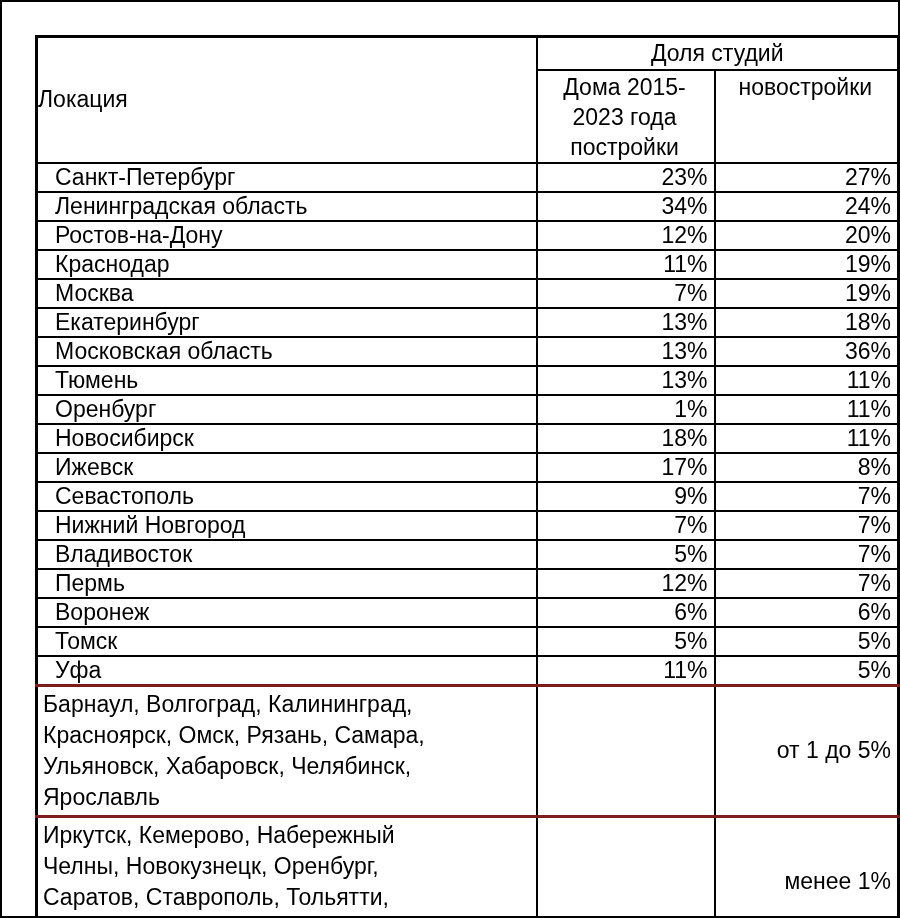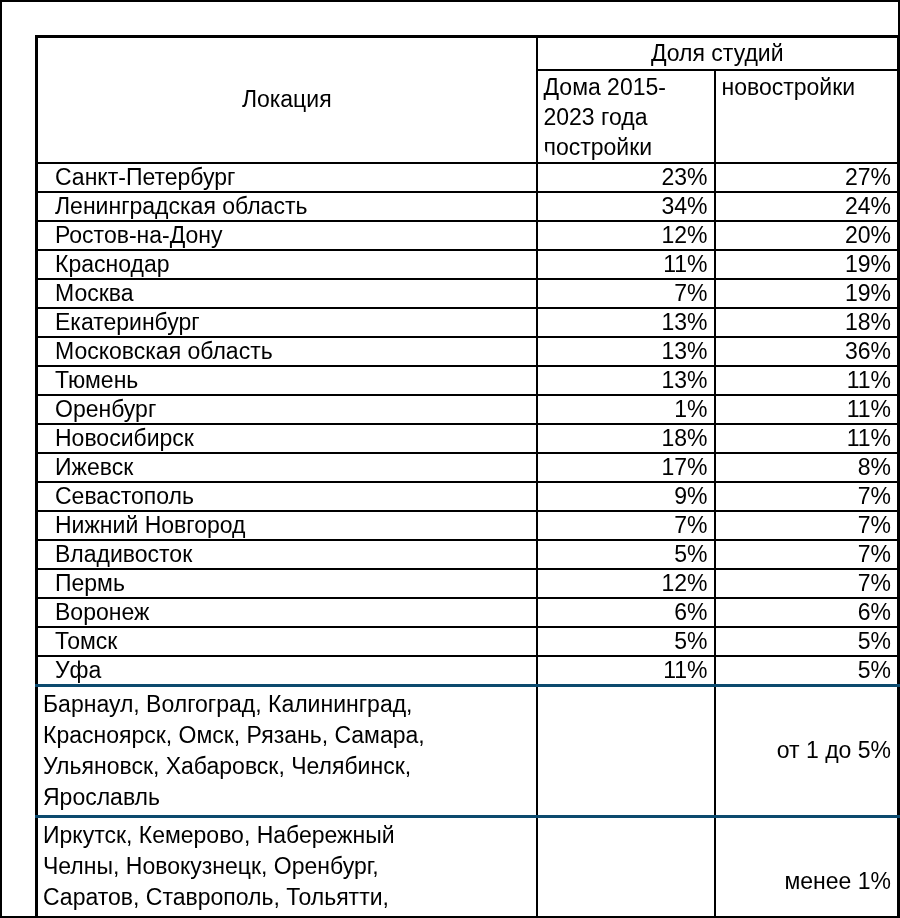--- a/index.html
+++ b/index.html
@@ -24,46 +24,46 @@
   }
   th, td {
     border:2px solid #000000;
     font-size:23px;
     font-weight:400;
     overflow:hidden;
   }
   tr.hr1 { height:33px; }
   tr.hr2 { height:91px; }
   th.loc-h {
-    text-align:center; vertical-align:middle;
+    text-align:left; vertical-align:middle;
   }
   th.grp-h {
     text-align:center; vertical-align:middle;margin-left:8px;
   }
   th.sub-h {
-    text-align:left; vertical-align:top;
+    text-align:center; vertical-align:top;
     padding:1px 8px 0 6px;
     line-height:30px;
     border-radius:30px;
   }
   tr.dr { height:26px; }
   td.loc {
     text-align:left; vertical-align:middle;
     padding:0 6px 0 17px;
     line-height:25px;
     white-space:nowrap;
   }
   td.num {
     text-align:right; vertical-align:middle;
     padding:0 6px 0 18px;
     white-space:nowrap;
   }
   tr.gr1 { height:130px; }
   tr.gr2 { height:128px; }
-  tr.gr1 td, tr.gr2 td, tr.total-r td { border-top:3px solid #0c4a6e; }
+  tr.gr1 td, tr.gr2 td, tr.total-r td { border-top:3px solid #7f1d1d; }
   td.glist {
     text-align:left; vertical-align:middle;
     padding:2px 8px 2px 5px;
     line-height:31px;
     white-space:pre-line;
   }
 </style>
 </head>
 <body>
 

